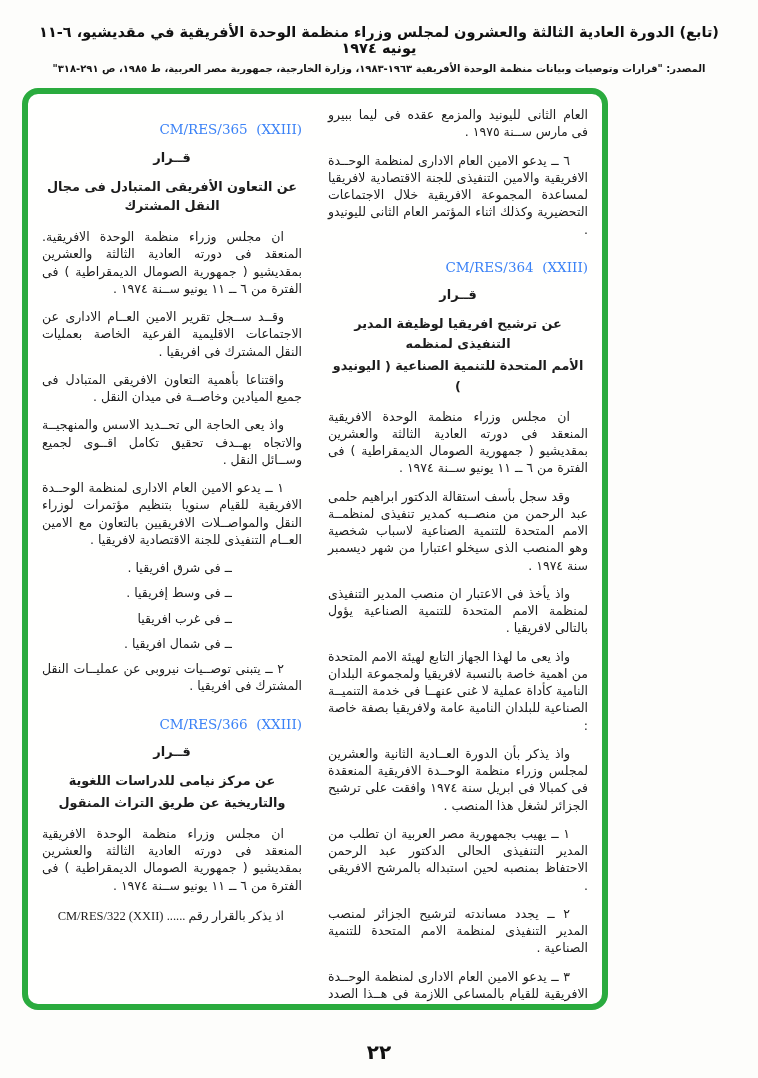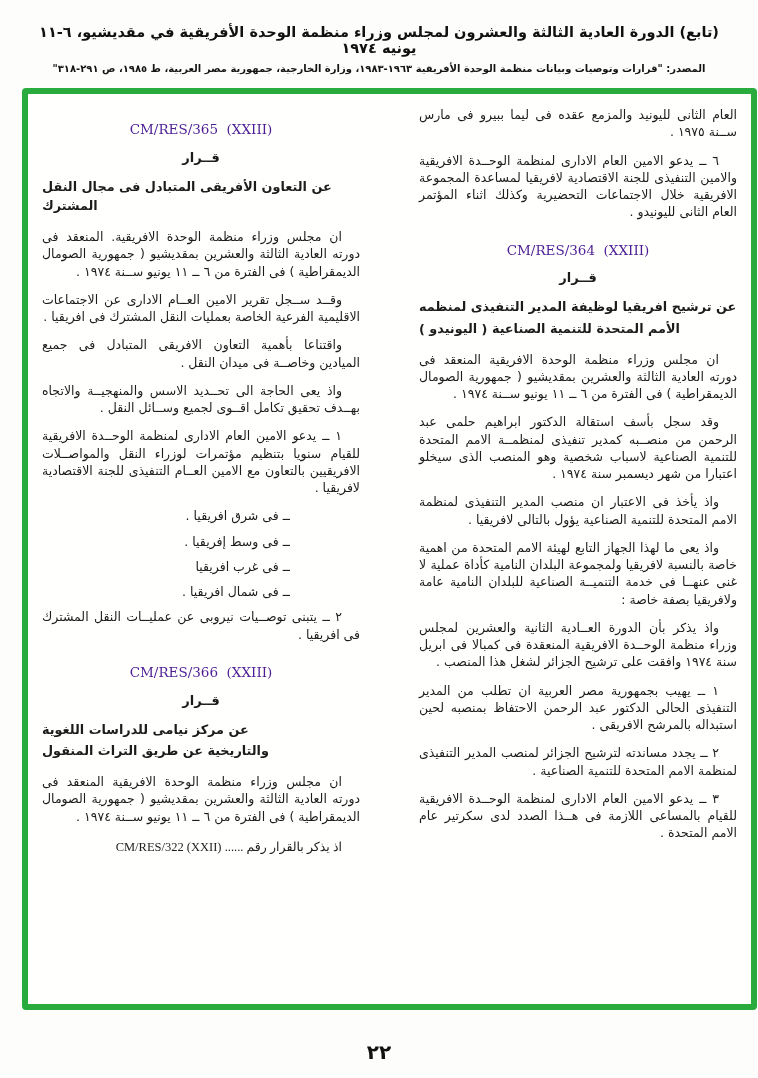--- a/index.html
+++ b/index.html
@@ -10,37 +10,37 @@
   }
   .page{position:absolute;inset:0;background:#fdfdfb;}
 
   
   .header{position:absolute;top:24px;left:30px;right:30px;text-align:center;direction:rtl;}
   .header-title{font-weight:700;font-size:14.5px;color:#111;}
   .header-source{font-weight:700;font-size:10px;color:#141414;margin-top:7px;}
 
   
   .content-box{
-    position:absolute;top:88px;left:22px;width:735px;height:922px;
-    border:6px solid #2aab3e;border-radius:4px;background:#fffffe;
+    position:absolute;top:88px;left:22px;width:586px;height:922px;
+    border:6px solid #2aab3e;border-radius:16px;background:#fffffe;
     box-sizing:border-box;padding:12px 14px;overflow:hidden;
   }
   .columns{display:flex;direction:rtl;justify-content:space-between;gap:26px;height:100%;}
   .col{width:318px;direction:rtl;font-size:12.5px;line-height:1.38;text-align:justify;}
 
   .para{margin:0 0 11px;text-indent:18px;}
   .para.no-indent{text-indent:0;}
 
   .res-id{
-    direction:ltr;text-align:center;unicode-bidi:embed;
-    font-family:"DejaVu Serif", serif;font-size:13.5px;color:#4c1d95;
+    direction:ltr;text-align:right;unicode-bidi:embed;
+    font-family:"DejaVu Serif", serif;font-size:13.5px;color:#3b82f6;
     margin:20px 0 6px;white-space:pre;
   }
   .res-title{text-align:center;font-weight:700;font-size:13px;margin:10px 0 10px;text-indent:0;}
-  .res-subject{text-align:left;font-weight:700;font-size:12.8px;line-height:1.55;margin:0 0 2px;text-indent:0;}
+  .res-subject{text-align:center;font-weight:700;font-size:12.8px;line-height:1.55;margin:0 0 2px;text-indent:0;}
   .subject-gap{margin-bottom:12px;}
 
   .dash-item{text-align:right;margin:0 70px 8px 0;text-indent:0;}
 
   .recall-line{text-indent:18px;margin:14px 0 0;font-family:Liberation Serif, serif;}
 
   .page-number{
     position:absolute;bottom:14px;left:0;right:0;text-align:center;
     font-weight:700;font-size:20px;letter-spacing:6px;color:#111;
   }

